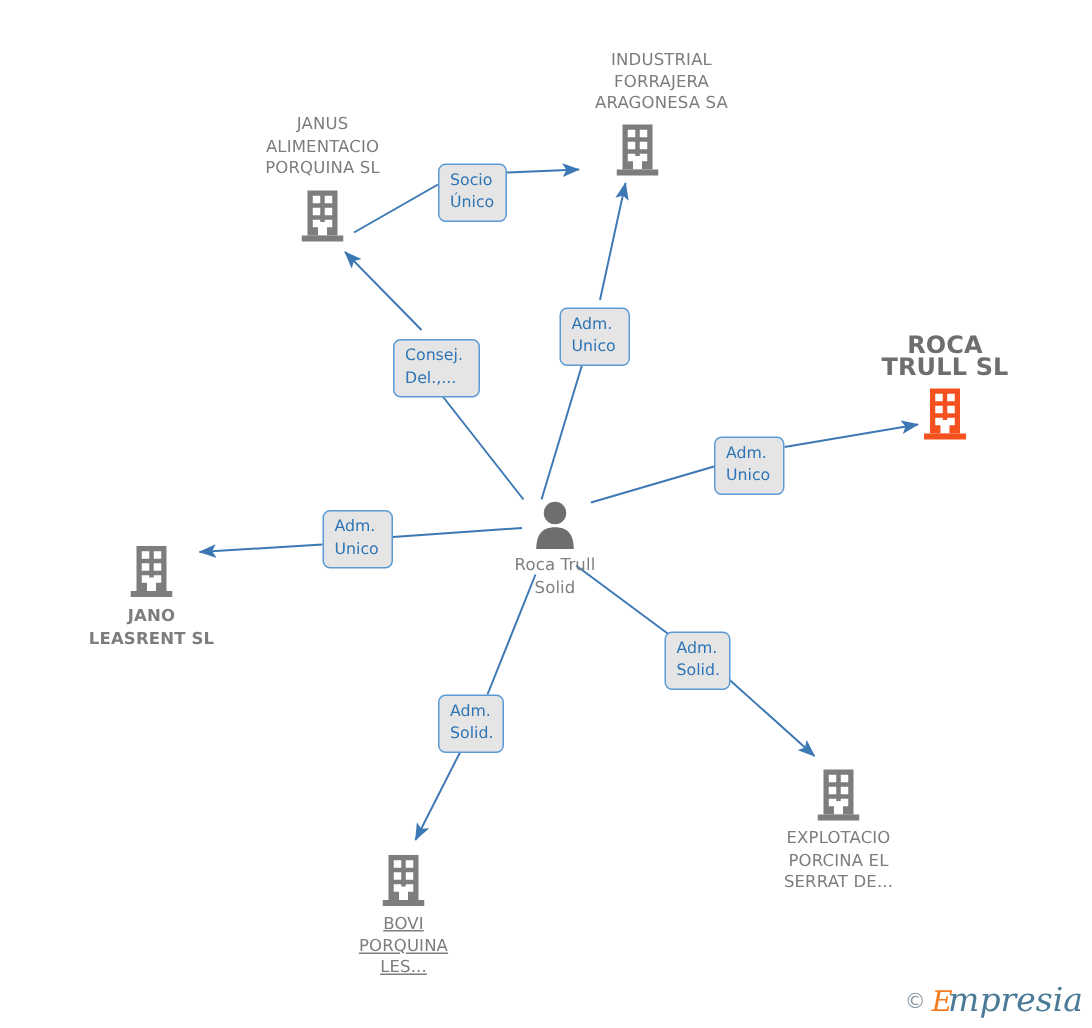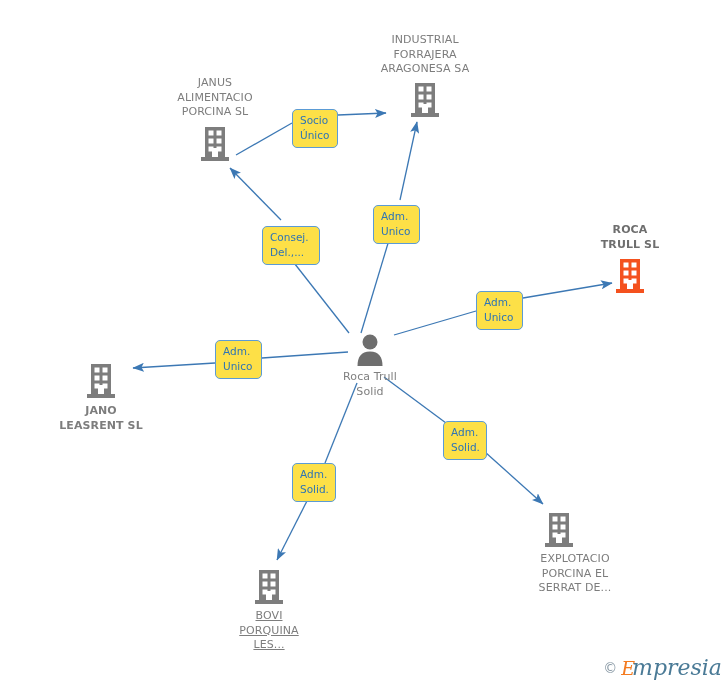--- a/index.html
+++ b/index.html
@@ -40,29 +40,29 @@
     letter-spacing: 0.1px;
     white-space: pre-line;
     font-family: "DejaVu Sans", sans-serif;
   }
   .node-caption.company {
     color: #7d7d7d;
   }
   .node-caption.highlight {
     color: #6e6e6e;
     font-weight: bold;
-    font-size: 11px;
+    font-size: 16px;
   }
   .node-icon {
     display: block;
     margin: 0 auto;
   }
   .edge-label {
     position: absolute;
-    background: #fde047;
+    background: #e5e5e5;
     border: 1px solid #5b9bd5;
     border-radius: 5px;
     color: #2e74b5;
     font-size: 10.5px;
     line-height: 15px;
     font-family: "DejaVu Sans", sans-serif;
     padding: 3px 7px 4px 7px;
     text-align: left;
     white-space: pre-line;
     box-sizing: border-box;
@@ -135,35 +135,35 @@
             <rect x="15.5" y="4.5" width="5" height="5" fill="#ffffff"></rect>
             <rect x="7.5" y="12.5" width="5" height="5" fill="#ffffff"></rect>
             <rect x="15.5" y="12.5" width="5" height="5" fill="#ffffff"></rect>
             <rect x="7.5" y="20.5" width="5" height="5" fill="#ffffff"></rect>
             <rect x="15.5" y="20.5" width="5" height="5" fill="#ffffff"></rect>
             <rect x="11" y="22" width="6" height="9" fill="#ffffff"></rect>
             <rect x="0" y="31" width="28" height="4" fill="#7d7d7d"></rect>
           </svg></div>
         <div class="node-caption company" style="position: absolute; left: 0px; width: 130px; top: 76px;">JANUS
 ALIMENTACIO
-PORCINA SL</div>
+PORQUINA SL</div>
       </div>
       <div class="node" style="left: 425px; top: 0px; height: 0px;">
         <div class="node-icon" style="position: absolute; left: 0px; width: 130px; top: 82px;"><svg width="28" height="36" viewBox="0 0 28 36" aria-hidden="true">
             <rect x="4" y="1" width="20" height="30" fill="#7d7d7d"></rect>
             <rect x="7.5" y="4.5" width="5" height="5" fill="#ffffff"></rect>
             <rect x="15.5" y="4.5" width="5" height="5" fill="#ffffff"></rect>
             <rect x="7.5" y="12.5" width="5" height="5" fill="#ffffff"></rect>
             <rect x="15.5" y="12.5" width="5" height="5" fill="#ffffff"></rect>
             <rect x="7.5" y="20.5" width="5" height="5" fill="#ffffff"></rect>
             <rect x="15.5" y="20.5" width="5" height="5" fill="#ffffff"></rect>
             <rect x="11" y="22" width="6" height="9" fill="#ffffff"></rect>
             <rect x="0" y="31" width="28" height="4" fill="#7d7d7d"></rect>
           </svg></div>
-        <div class="node-caption company" style="position: absolute; left: 0px; width: 130px; top: 33px;">INDUSTRIAL
+        <div class="node-caption company" style="position: absolute; left: 16px; width: 130px; top: 33px;">INDUSTRIAL
 FORRAJERA
 ARAGONESA SA</div>
       </div>
       <div class="node" style="left: 630px; top: 0px; height: 0px;">
         <div class="node-icon" style="position: absolute; left: 0px; width: 130px; top: 258px;"><svg width="28" height="36" viewBox="0 0 28 36" aria-hidden="true">
             <rect x="4" y="1" width="20" height="30" fill="#f4511e"></rect>
             <rect x="7.5" y="4.5" width="5" height="5" fill="#ffffff"></rect>
             <rect x="15.5" y="4.5" width="5" height="5" fill="#ffffff"></rect>
             <rect x="7.5" y="12.5" width="5" height="5" fill="#ffffff"></rect>
             <rect x="15.5" y="12.5" width="5" height="5" fill="#ffffff"></rect>
@@ -211,21 +211,21 @@
             <rect x="4" y="1" width="20" height="30" fill="#7d7d7d"></rect>
             <rect x="7.5" y="4.5" width="5" height="5" fill="#ffffff"></rect>
             <rect x="15.5" y="4.5" width="5" height="5" fill="#ffffff"></rect>
             <rect x="7.5" y="12.5" width="5" height="5" fill="#ffffff"></rect>
             <rect x="15.5" y="12.5" width="5" height="5" fill="#ffffff"></rect>
             <rect x="7.5" y="20.5" width="5" height="5" fill="#ffffff"></rect>
             <rect x="15.5" y="20.5" width="5" height="5" fill="#ffffff"></rect>
             <rect x="11" y="22" width="6" height="9" fill="#ffffff"></rect>
             <rect x="0" y="31" width="28" height="4" fill="#7d7d7d"></rect>
           </svg></div>
-        <div class="node-caption company" style="position: absolute; left: 16px; width: 130px; top: 552px;">EXPLOTACIO
+        <div class="node-caption company" style="position: absolute; left: 0px; width: 130px; top: 552px;">EXPLOTACIO
 PORCINA EL
 SERRAT DE...</div>
       </div>
       <div class="node" style="left: 370px; top: 0px; height: 0px;">
         <div class="node-icon" style="position: absolute; left: 0px; width: 130px; top: 333px;"><svg width="30" height="34" viewBox="0 0 30 34" aria-hidden="true">
             <circle cx="15" cy="9" r="7.5" fill="#6e6e6e"></circle>
             <path d="M 15 18.5 C 6 18.5 2.5 24 2.5 33 L 27.5 33 C 27.5 24 24 18.5 15 18.5 Z" fill="#6e6e6e"></path>
           </svg></div>
         <div class="node-caption person" style="position: absolute; left: 0px; width: 130px; top: 370px;">Roca Trull
 Solid</div>

